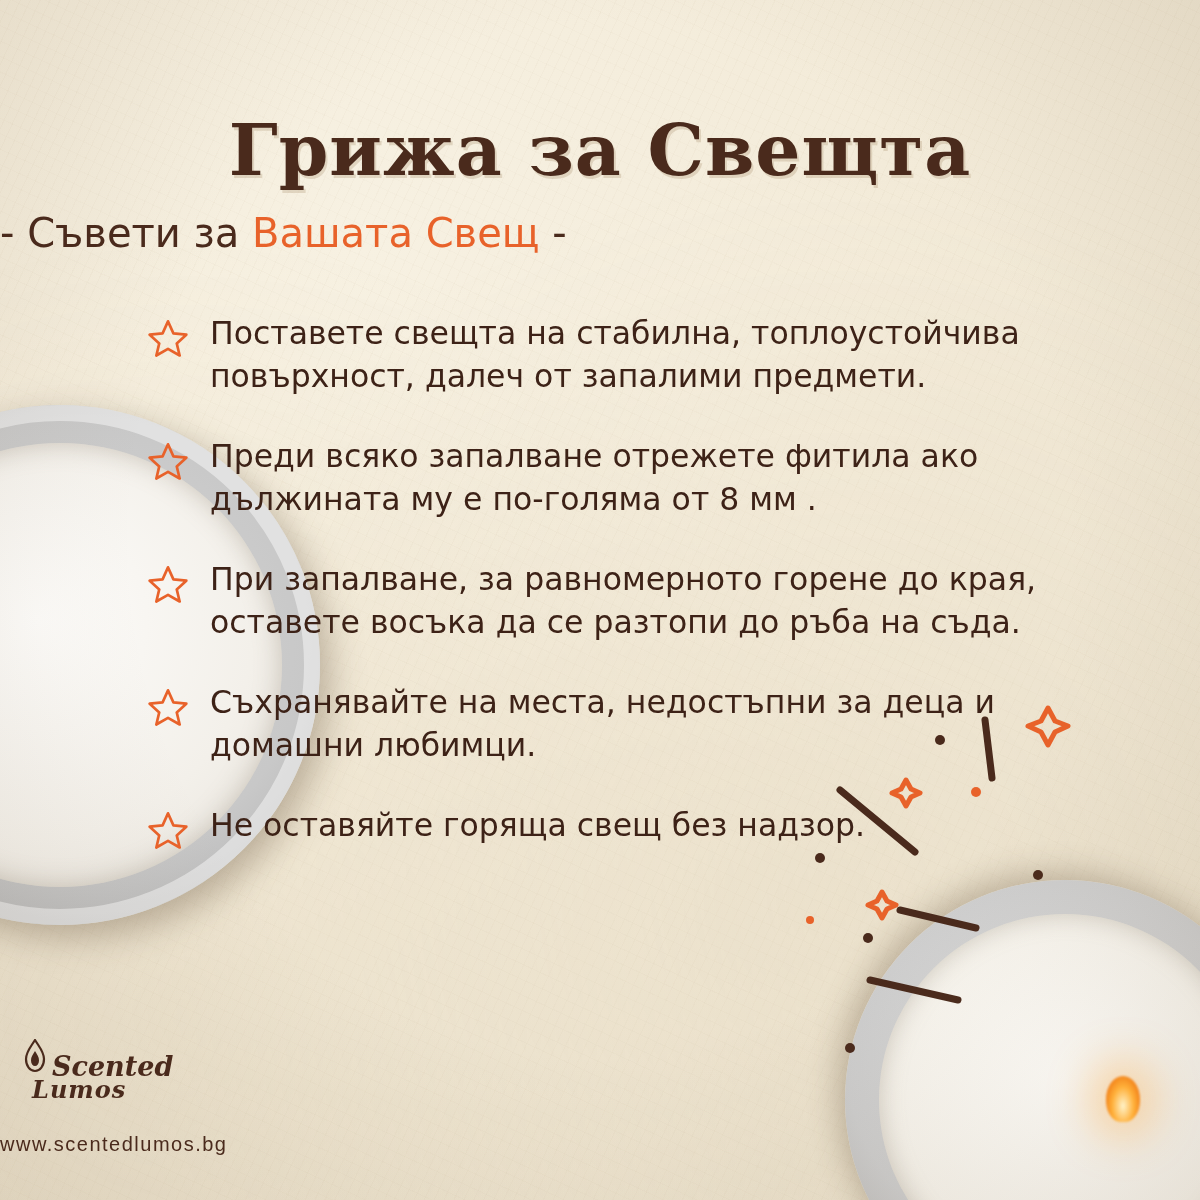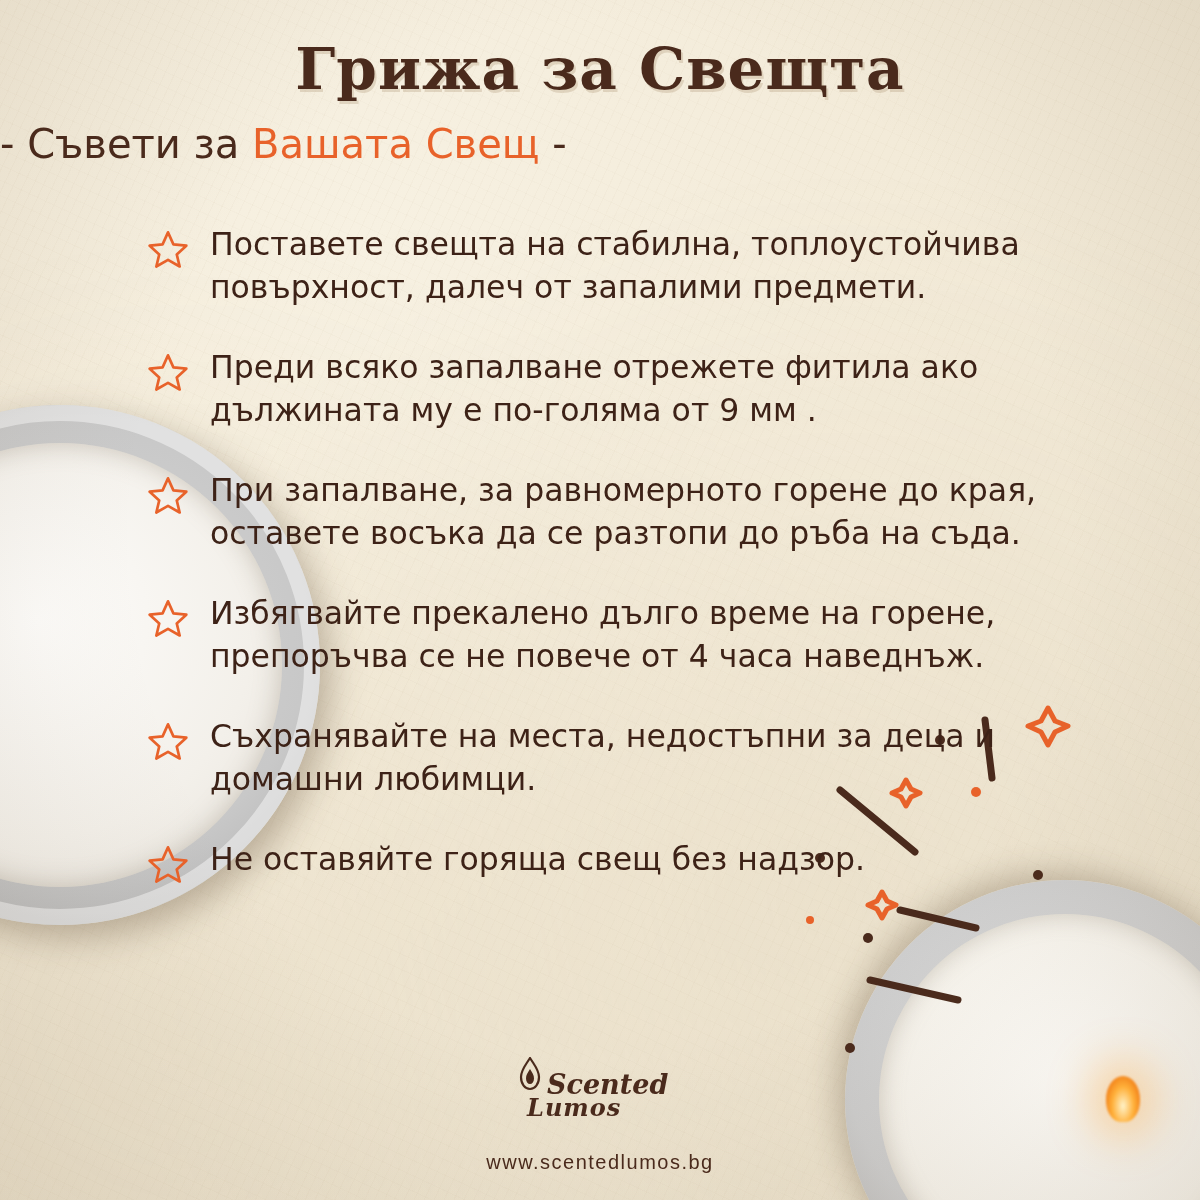--- a/index.html
+++ b/index.html
@@ -118,24 +118,24 @@
   .content {
     position: relative;
     z-index: 5;
     width: 1200px;
     height: 1200px;
   }
 
   .title {
     text-align: center;
     margin: 0;
-    padding-top: 35px;
+    padding-top: 108px;
     font-family: "DejaVu Serif", serif;
     font-weight: 700;
-    font-size: 58px;
+    font-size: 71px;
     letter-spacing: 1px;
     color: #4a2a1c;
     text-shadow: 2px 3px 0 rgba(160,130,95,.25);
   }
 
   .subtitle {
     text-align: left;
     margin: 18px 0 0 0;
     font-size: 40px;
     color: #4a2a1c;
@@ -171,22 +171,22 @@
     color: #3d2217;
     font-family: "DejaVu Sans", sans-serif;
     max-width: 860px;
   }
 
   
   .footer {
     position: absolute;
     left: 0;
     right: 0;
-    bottom: 26px;
-    text-align: center;
+    bottom: 44px;
+    text-align: left;
   }
   .logo {
     display: inline-block;
     position: relative;
     width: 210px;
     height: 84px;
   }
   .logo-scented {
     position: absolute;
     left: 52px;
@@ -277,36 +277,30 @@
         <svg class="star-icon" viewBox="0 0 48 48" xmlns="http://www.w3.org/2000/svg">
           <path d="M24 4 L30.5 18.5 L46 20 L34.5 30.5 L38 45 L24 37 L10 45 L13.5 30.5 L2 20 L17.5 18.5 Z" fill="none" stroke="#e8622a" stroke-width="3.2" stroke-linejoin="round"></path>
         </svg>
         <span class="tip-text">Поставете свещта на стабилна, топлоустойчива повърхност, далеч от запалими предмети.</span>
       </li>
 
       <li class="tip">
         <svg class="star-icon" viewBox="0 0 48 48" xmlns="http://www.w3.org/2000/svg">
           <path d="M24 4 L30.5 18.5 L46 20 L34.5 30.5 L38 45 L24 37 L10 45 L13.5 30.5 L2 20 L17.5 18.5 Z" fill="none" stroke="#e8622a" stroke-width="3.2" stroke-linejoin="round"></path>
         </svg>
-        <span class="tip-text">Преди всяко запалване отрежете фитила ако дължината му е по-голяма от 9 мм .</span>
+        <span class="tip-text">Преди всяко запалване отрежете фитила ако дължината му е по-голяма от 8 мм .</span>
       </li>
 
       <li class="tip">
         <svg class="star-icon" viewBox="0 0 48 48" xmlns="http://www.w3.org/2000/svg">
           <path d="M24 4 L30.5 18.5 L46 20 L34.5 30.5 L38 45 L24 37 L10 45 L13.5 30.5 L2 20 L17.5 18.5 Z" fill="none" stroke="#e8622a" stroke-width="3.2" stroke-linejoin="round"></path>
         </svg>
         <span class="tip-text">При запалване, за равномерното горене до края, оставете восъка да се разтопи до ръба на съда.</span>
       </li>
 
-      <li class="tip">
-        <svg class="star-icon" viewBox="0 0 48 48" xmlns="http://www.w3.org/2000/svg">
-          <path d="M24 4 L30.5 18.5 L46 20 L34.5 30.5 L38 45 L24 37 L10 45 L13.5 30.5 L2 20 L17.5 18.5 Z" fill="none" stroke="#e8622a" stroke-width="3.2" stroke-linejoin="round"></path>
-        </svg>
-        <span class="tip-text">Избягвайте прекалено дълго време на горене, препоръчва се не повече от 4 часа наведнъж.</span>
-      </li>
 
       <li class="tip">
         <svg class="star-icon" viewBox="0 0 48 48" xmlns="http://www.w3.org/2000/svg">
           <path d="M24 4 L30.5 18.5 L46 20 L34.5 30.5 L38 45 L24 37 L10 45 L13.5 30.5 L2 20 L17.5 18.5 Z" fill="none" stroke="#e8622a" stroke-width="3.2" stroke-linejoin="round"></path>
         </svg>
         <span class="tip-text">Съхранявайте на места, недостъпни за деца и домашни любимци.</span>
       </li>
 
       <li class="tip">
         <svg class="star-icon" viewBox="0 0 48 48" xmlns="http://www.w3.org/2000/svg">

